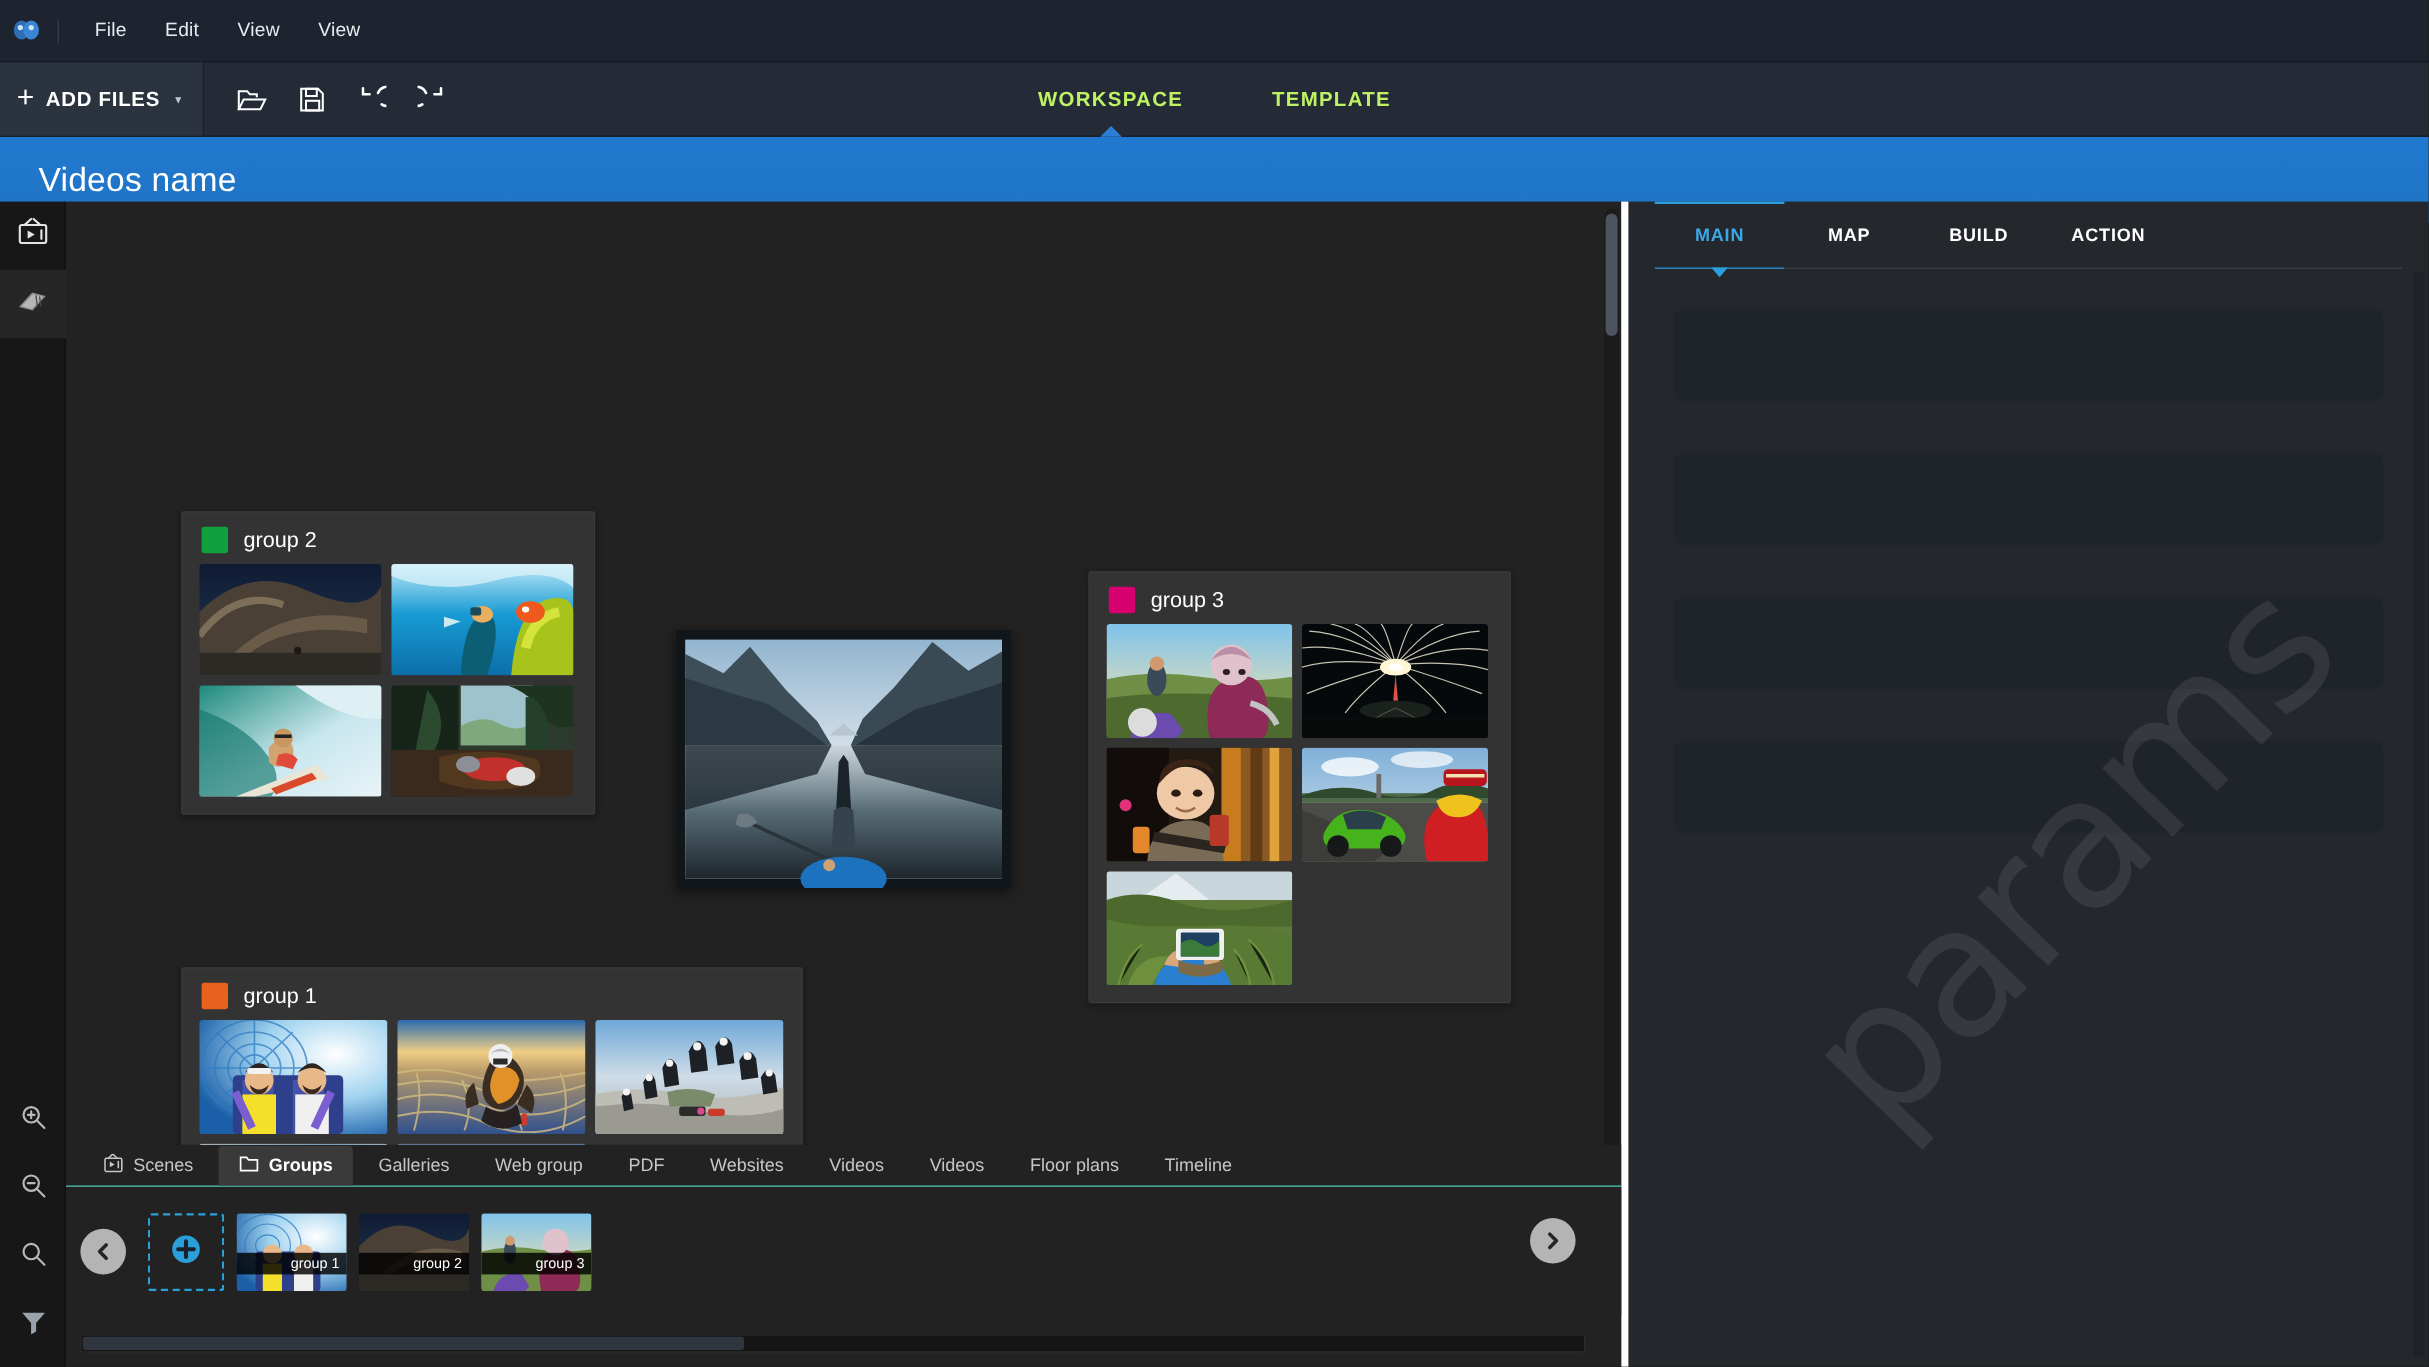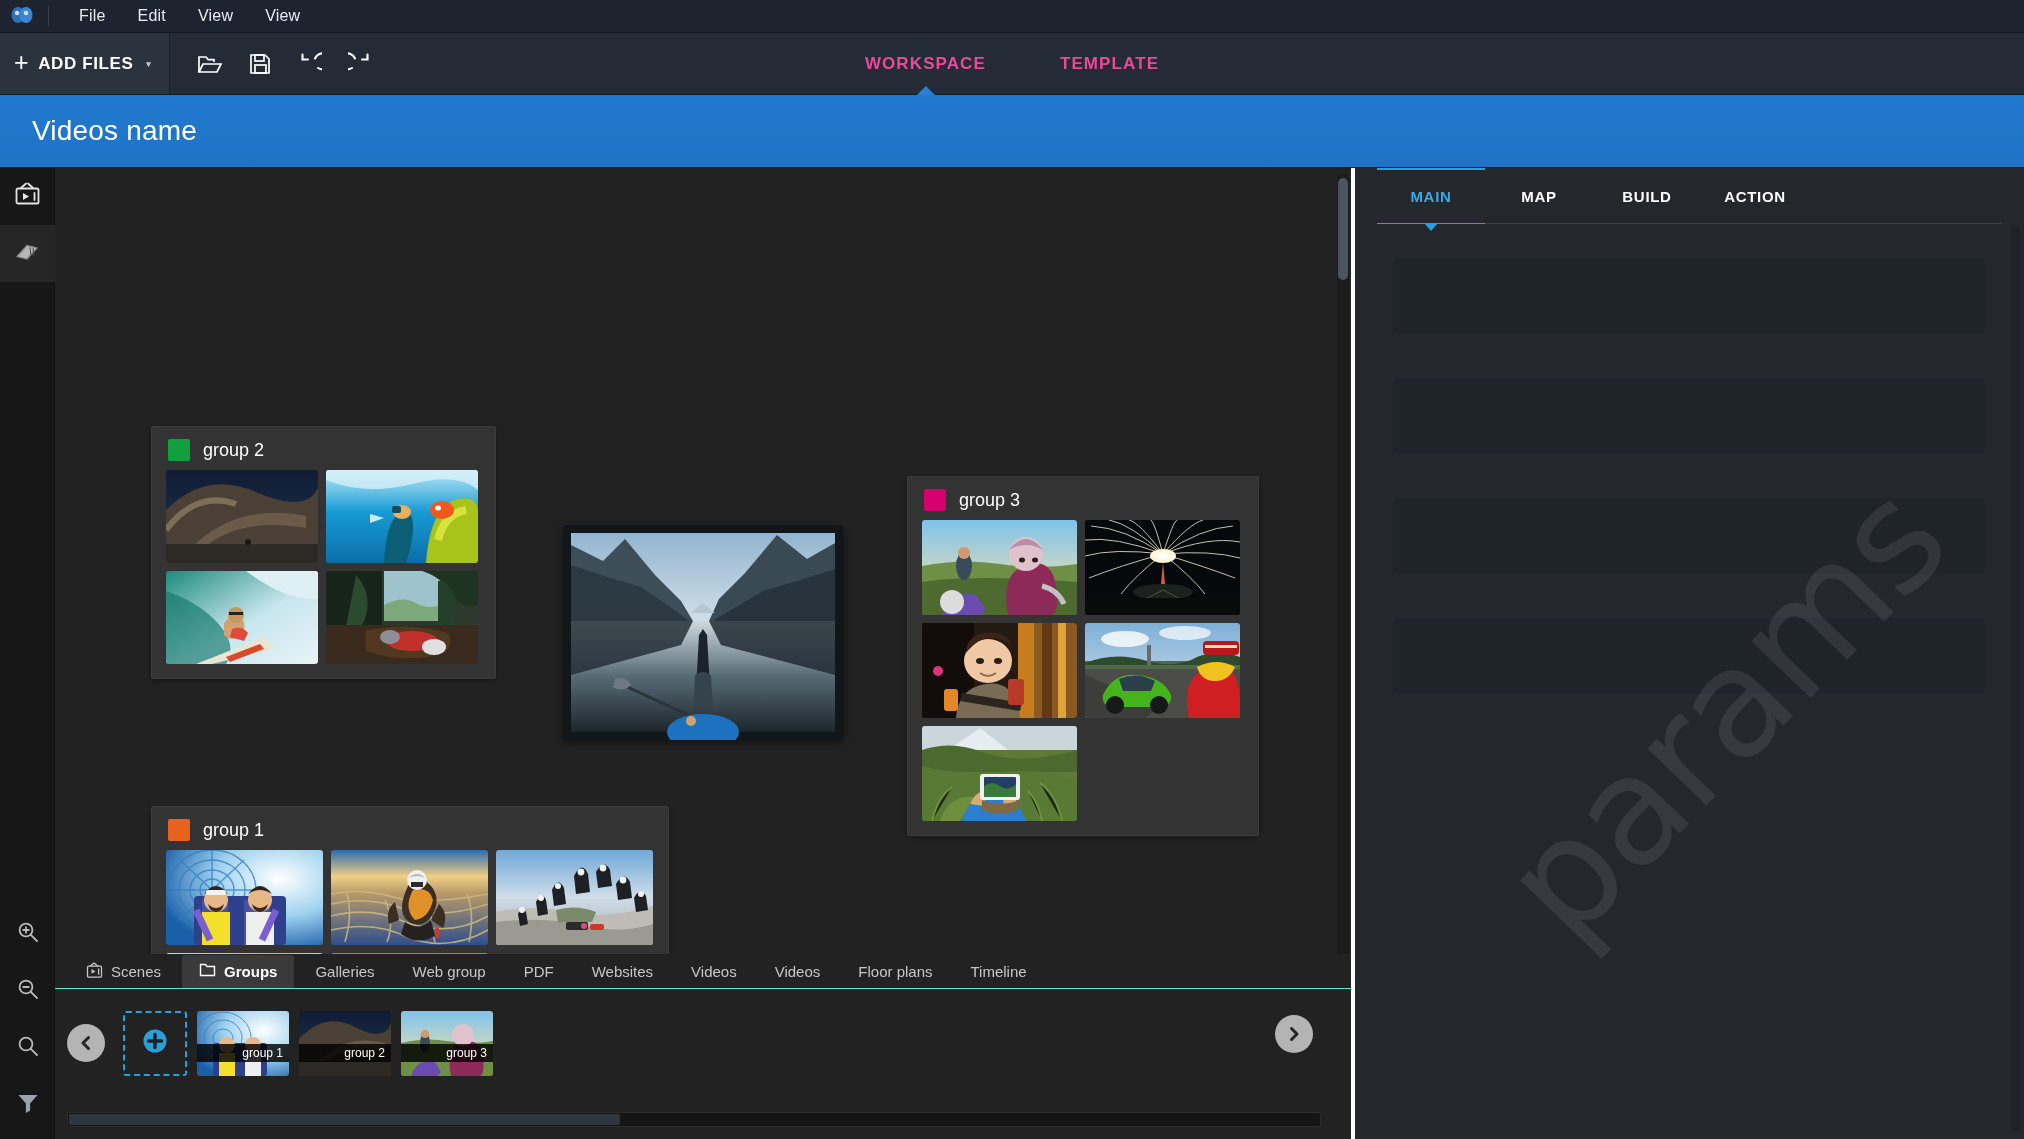--- a/index.html
+++ b/index.html
@@ -7,21 +7,21 @@
     width: 2024px; height: 1139px;
     background: #1b1b1b;
     font-family: "Liberation Sans", sans-serif;
     overflow: hidden;
     -webkit-font-smoothing: antialiased;
   }
   #app { position: relative; width: 2024px; height: 1139px; }
 
   
   .menubar {
-    height: 33px; background: #1d2430;
+    height: 52px; background: #1d2430;
     display: flex; align-items: center;
     padding-left: 8px;
     border-bottom: 1px solid #12171f;
   }
   .applogo {
     width: 28px; height: 24px;
     display: flex; align-items: center; justify-content: center;
     margin-right: 12px;
   }
   .menubar .sep { width: 1px; height: 20px; background: #39414e; margin-right: 14px; }
@@ -53,21 +53,21 @@
     cursor: pointer; border-radius: 3px;
   }
   .tb-icon svg { display: block; }
 
   .center-tabs {
     position: absolute; left: 50%; transform: translateX(-50%);
     top: 0; height: 100%;
     display: flex; align-items: center; gap: 62px;
   }
   .ctab {
-    color: #ec4899; font-size: 17px; font-weight: bold; letter-spacing: 1.1px;
+    color: #bef264; font-size: 17px; font-weight: bold; letter-spacing: 1.1px;
     height: 100%; display: flex; align-items: center; position: relative;
     cursor: pointer; padding: 0 6px;
   }
   .ctab.active::after {
     content: ""; position: absolute; bottom: -1px; left: 50%;
     transform: translateX(-50%);
     border-left: 9px solid transparent; border-right: 9px solid transparent;
     border-bottom: 9px solid #2a7fd4;
   }
   .tb-right { margin-left: auto; display: flex; align-items: stretch; }
@@ -188,21 +188,21 @@
     background: #151515; border: 1px solid #2c2c2c; border-radius: 2px;
   }
   .hscroll .thumbbar {
     position: absolute; left: 1px; top: 1px; height: 11px; width: 44%;
     background: #303640; border-radius: 2px;
   }
 
   
   .right {
     width: 673px; flex: 0 0 673px; background: #24272c;
-    position: relative; border-left: 4px solid #ffffff;
+    position: relative; border-left: 6px solid #ffffff;
   }
   .rtabs {
     display: flex; align-items: stretch; height: 56px;
     padding: 0 22px; position: relative;
   }
   .rtab {
     flex: 0 0 auto; min-width: 108px;
     display: flex; align-items: center; justify-content: center;
     color: #fff; font-size: 15px; font-weight: bold; letter-spacing: .7px;
     cursor: pointer; position: relative;

